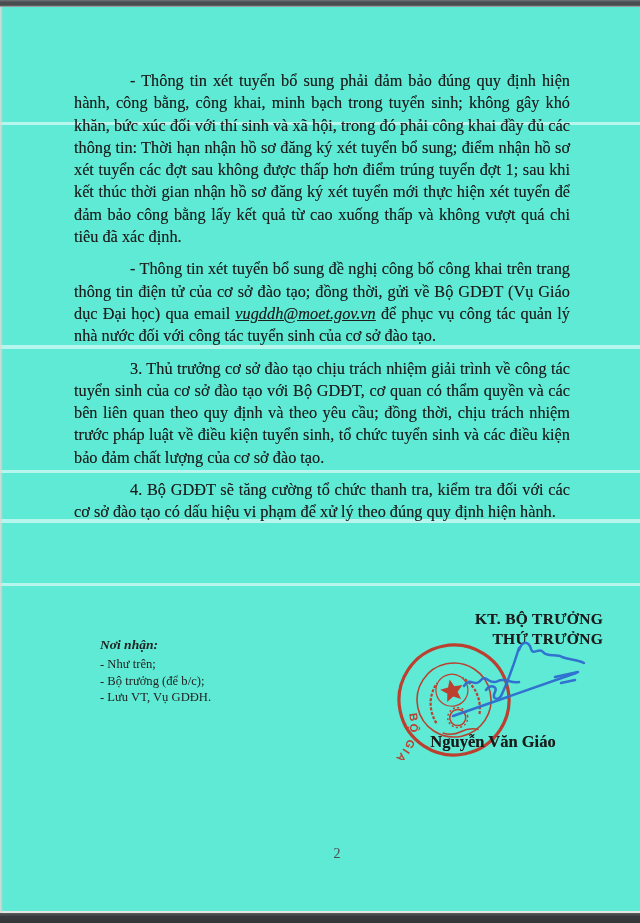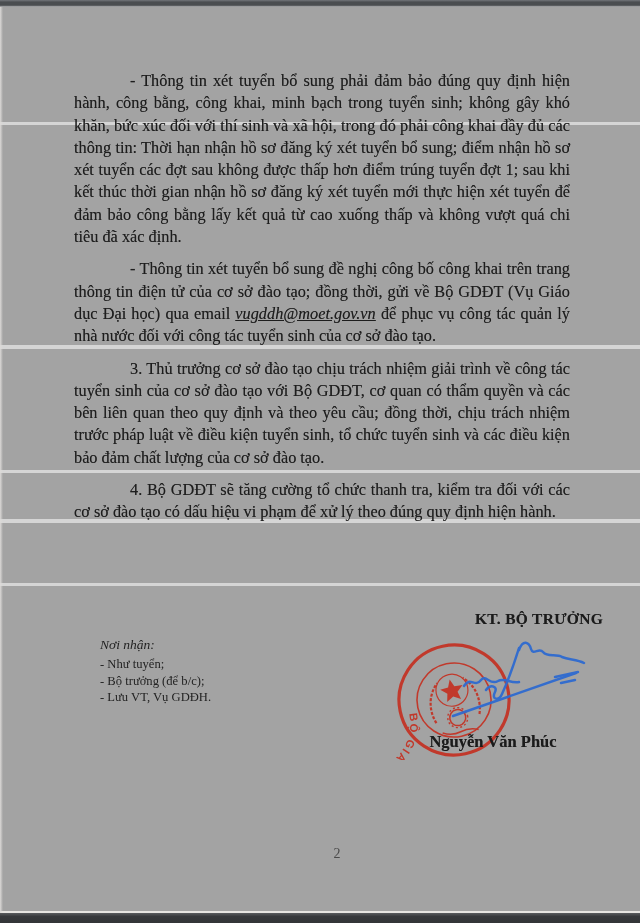--- a/index.html
+++ b/index.html
@@ -1,37 +1,37 @@
 <!DOCTYPE html>
 <html lang="vi"><head>
 <meta charset="utf-8">
 <style>
   html,body{margin:0;padding:0;}
   body{font-family:"Liberation Serif","DejaVu Serif",serif;}
-  .screen{position:relative;width:640px;height:923px;overflow:hidden;background:#a3a3a3;}
+  .screen{position:relative;width:640px;height:923px;overflow:hidden;background:#5eead4;}
   .edgebar{position:absolute;left:0;width:640px;z-index:5;}
   .edgebar.top{top:0;height:7px;background:linear-gradient(#72757a 0%,#4a4d50 30%,#4a4d50 75%,#b9babc 100%);}
   .edgebar.bottom{bottom:0;height:10px;background:linear-gradient(#5a5c5f 0%,#37393c 35%,#333537 100%);}
   .edge-left{position:absolute;left:0;top:0;bottom:0;width:3px;background:linear-gradient(90deg,#dcdad8,rgba(250,249,247,0));z-index:4;}
   .preline{position:absolute;left:0;width:640px;height:2px;background:#e7e5e2;bottom:10px;}
   .streak{position:absolute;left:0;width:640px;background:rgba(255,255,255,.55);pointer-events:none;}
   .content{position:absolute;left:74px;top:70px;width:496px;color:#1d1d1d;
            font-size:16.3px;line-height:22.3px;text-align:justify;
            text-shadow:0 0 .5px rgba(20,20,20,.5);}
   .content p{margin:0 0 10px 0;text-indent:56px;}
   .email{color:#1d1d1d;text-decoration:underline;cursor:pointer;font-style:italic;}
   .sig-head{position:absolute;left:383px;top:609px;width:220px;text-align:right;
             font-weight:bold;font-size:15.5px;line-height:20px;color:#1b1b1b;letter-spacing:.3px;
             text-shadow:0 0 .5px rgba(20,20,20,.5);}
   .seal{position:absolute;left:394px;top:640px;width:120px;height:120px;opacity:.92;}
   .sig-ink{position:absolute;left:428px;top:636px;width:162px;height:90px;}
   .sig-name{position:absolute;left:383px;top:732px;width:220px;text-align:center;
             font-weight:bold;font-size:16.5px;color:#1b1b1b;text-shadow:0 0 .5px rgba(20,20,20,.5);}
   .recipients{position:absolute;left:100px;top:636px;width:220px;color:#222;}
-  .recipients .label{font-weight:normal;font-style:italic;font-size:13.5px;line-height:18px;margin-bottom:2px;}
+  .recipients .label{font-weight:bold;font-style:italic;font-size:13.5px;line-height:18px;margin-bottom:2px;}
   .recipients .item{font-size:12.6px;line-height:16.5px;}
   .pagenum{position:absolute;left:34px;right:0;top:846px;text-align:center;
            font-size:14px;color:#4a4a4a;}
 </style>
 </head>
 <body>
 
 <div class="screen">
 
   <div class="edgebar top"></div>
@@ -45,20 +45,21 @@
 
   <div class="content">
     <p>- Thông tin xét tuyển bổ sung phải đảm bảo đúng quy định hiện hành, công bằng, công khai, minh bạch trong tuyển sinh; không gây khó khăn, bức xúc đối với thí sinh và xã hội, trong đó phải công khai đầy đủ các thông tin: Thời hạn nhận hồ sơ đăng ký xét tuyển bổ sung; điểm nhận hồ sơ xét tuyển các đợt sau không được thấp hơn điểm trúng tuyển đợt 1; sau khi kết thúc thời gian nhận hồ sơ đăng ký xét tuyển mới thực hiện xét tuyển để đảm bảo công bằng lấy kết quả từ cao xuống thấp và không vượt quá chi tiêu đã xác định.</p>
     <p><span>- Thông tin xét tuyển bổ sung đề nghị công bố công khai trên trang thông tin điện tử của cơ sở đào tạo; đồng thời, gửi về Bộ GDĐT (Vụ Giáo dục Đại học) qua email </span><span class="email">vugddh@moet.gov.vn</span><span> để phục vụ công tác quản lý nhà nước đối với công tác tuyển sinh của cơ sở đào tạo.</span></p>
     <p>3. Thủ trưởng cơ sở đào tạo chịu trách nhiệm giải trình về công tác tuyển sinh của cơ sở đào tạo với Bộ GDĐT, cơ quan có thẩm quyền và các bên liên quan theo quy định và theo yêu cầu; đồng thời, chịu trách nhiệm trước pháp luật về điều kiện tuyển sinh, tổ chức tuyển sinh và các điều kiện bảo đảm chất lượng của cơ sở đào tạo.</p>
     <p>4. Bộ GDĐT sẽ tăng cường tổ chức thanh tra, kiểm tra đối với các cơ sở đào tạo có dấu hiệu vi phạm để xử lý theo đúng quy định hiện hành.</p>
   </div>
 
   <div class="sig-head">
     <div>KT. BỘ TRƯỞNG</div>
+    <div>THỨ TRƯỞNG</div>
   </div>
 
   <svg class="seal" viewBox="0 0 120 120">
     <defs>
       <path id="ringPath" d="M 13,60 A 47,47 0 1 1 12.99,59.9" fill="none"></path>
     </defs>
     <g stroke="#c43122" fill="none" transform="rotate(-12 60 60)">
       <circle cx="60" cy="60" r="55" stroke-width="3.2"></circle>
       <circle cx="60" cy="60" r="37" stroke-width="1.6"></circle>
       <text font-family="Liberation Sans, sans-serif" font-size="11.3" font-weight="bold" letter-spacing="1.6" fill="#c43122" stroke="none">
@@ -79,25 +80,25 @@
     <g stroke="#2f6bd0" stroke-width="2.5" fill="none" stroke-linecap="round" stroke-linejoin="round" opacity="0.95">
       <path d="M 91,14 C 95,3 101,6 103,13 C 105,20 111,11 115,16 C 120,22 128,17 134,21 C 141,24 149,23 156,27"></path>
       <path d="M 91,12 C 86,28 80,45 74,58 C 71,65 63,64 67,56 C 70,50 62,48 58,54"></path>
       <path d="M 36,50 C 42,40 47,52 53,44 C 58,38 62,50 70,45 C 76,41 83,48 91,46"></path>
       <path d="M 25,80 L 148,37"></path>
       <path d="M 127,41 L 150,36"></path>
       <path d="M 133,47 L 147,44"></path>
     </g>
   </svg>
 
-  <div class="sig-name">Nguyễn Văn Phúc</div>
+  <div class="sig-name">Nguyễn Văn Giáo</div>
 
   <div class="recipients">
     <div class="label">Nơi nhận:</div>
-    <div class="item">- Như tuyển;</div>
+    <div class="item">- Như trên;</div>
     <div class="item">- Bộ trưởng (để b/c);</div>
     <div class="item">- Lưu VT, Vụ GDĐH.</div>
   </div>
 
   <div class="pagenum">2</div>
 
   <div class="preline"></div>
   <div class="edgebar bottom"></div>
 </div>
 

